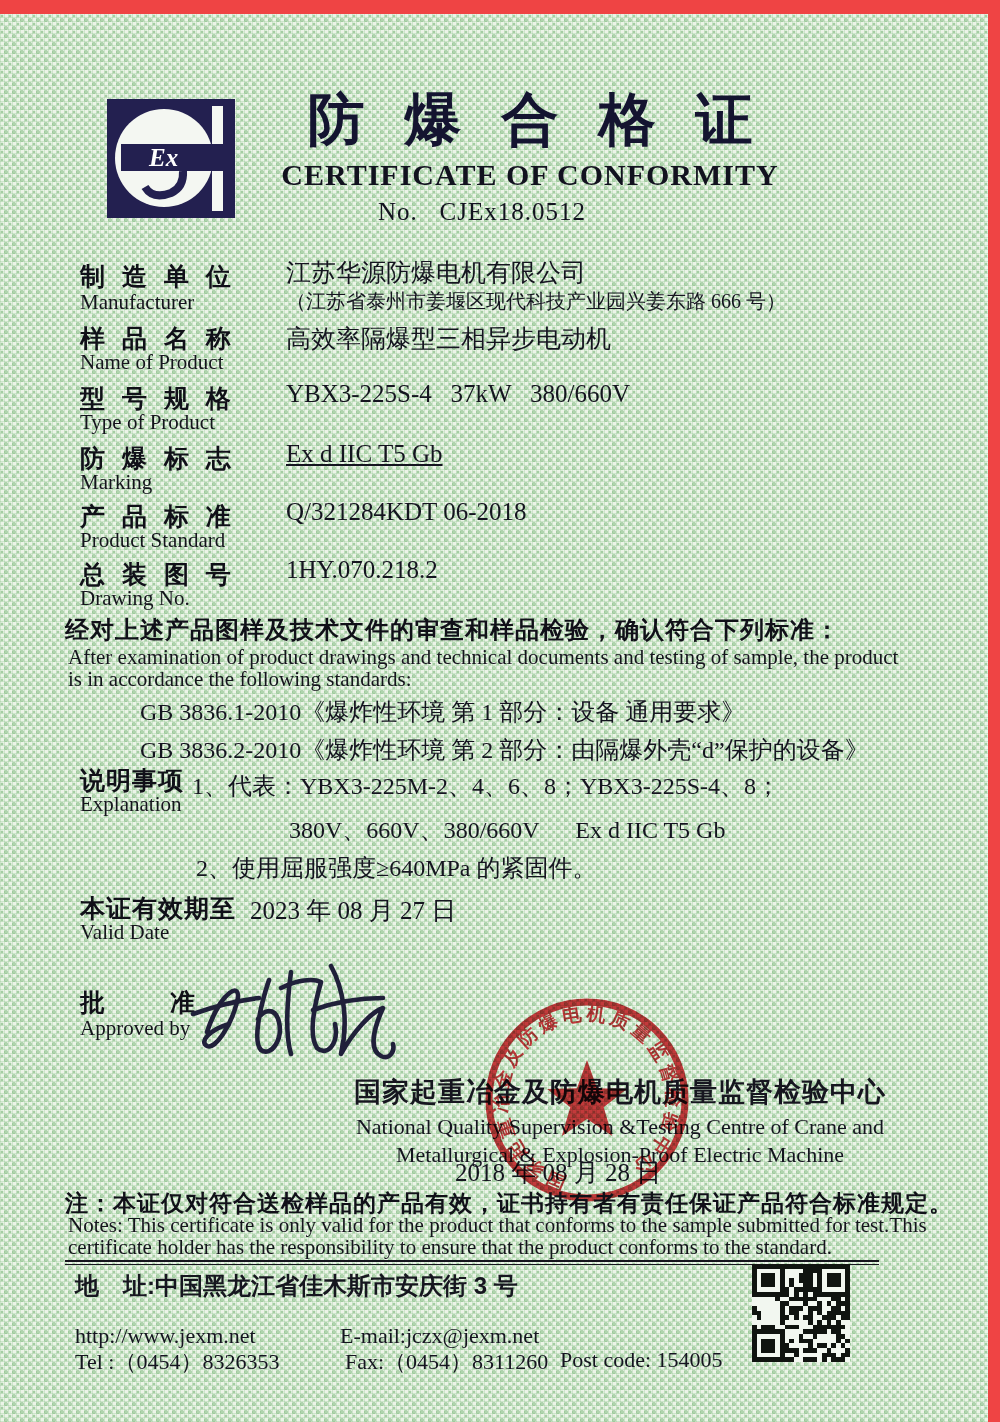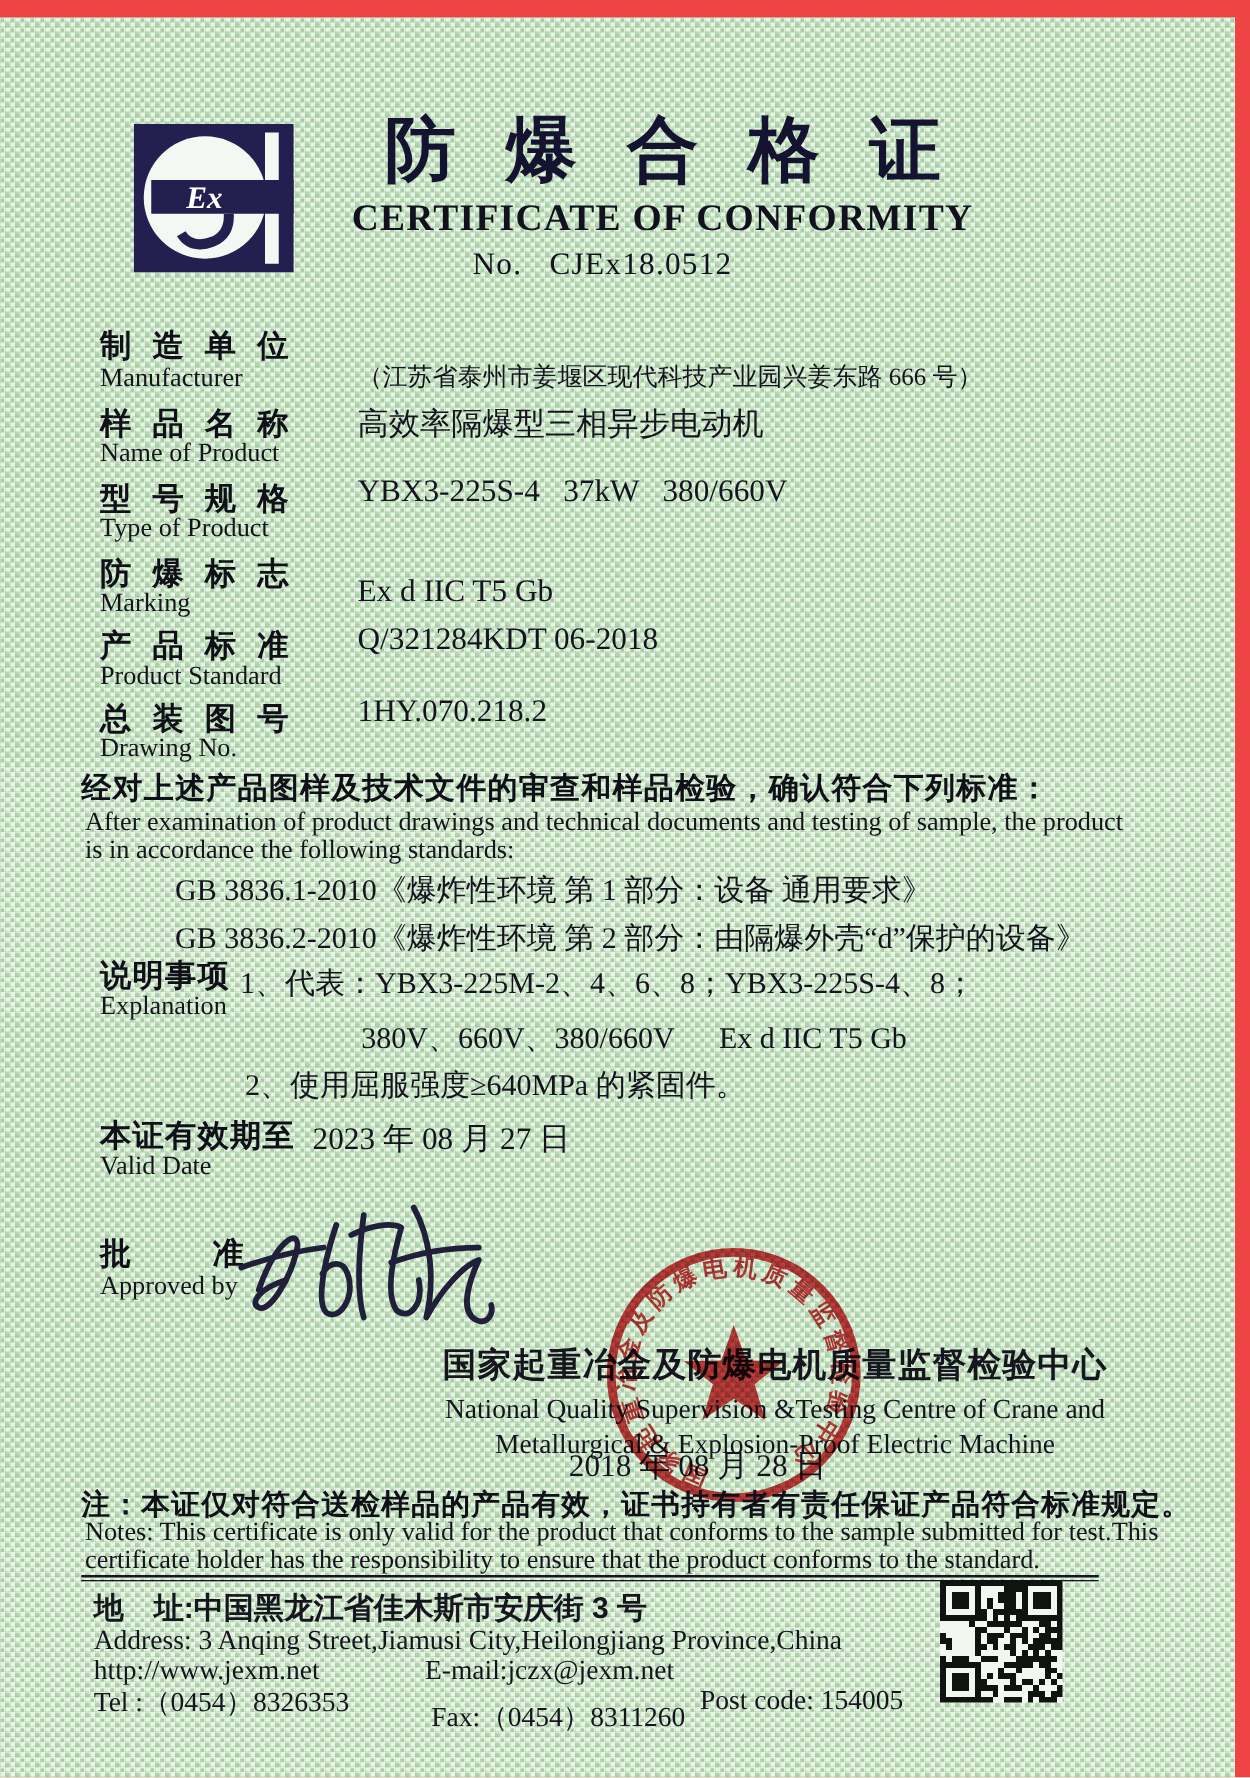--- a/index.html
+++ b/index.html
@@ -46,33 +46,34 @@
       <text x="42" y="67" fill="#ffffff" font-size="25" font-weight="bold" font-style="italic" font-family="Liberation Serif, serif">Ex</text>
     </svg>
   </div>
 
   <div class="abs title-cn" style="left:270px;top:82px;width:560px;">防爆合格证</div>
   <div class="abs title-en" style="left:250px;top:158px;width:560px;">CERTIFICATE OF CONFORMITY</div>
   <div class="abs cert-no" style="left:202px;top:198px;width:560px;">No.   CJEx18.0512</div>
 
   <div class="abs zh-label" style="left:80px;top:260px;">制 造 单 位</div>
   <div class="abs en-label" style="left:80px;top:290px;">Manufacturer</div>
+  <div class="abs value zh" style="left:286px;top:256px;">江苏华源防爆电机有限公司</div>
   <div class="abs value-sub zh" style="left:286px;top:288px;">（江苏省泰州市姜堰区现代科技产业园兴姜东路 666 号）</div>
 
   <div class="abs zh-label" style="left:80px;top:322px;">样 品 名 称</div>
   <div class="abs en-label" style="left:80px;top:350px;">Name of Product</div>
   <div class="abs value zh" style="left:286px;top:322px;">高效率隔爆型三相异步电动机</div>
 
   <div class="abs zh-label" style="left:80px;top:382px;">型 号 规 格</div>
   <div class="abs en-label" style="left:80px;top:410px;">Type of Product</div>
   <div class="abs value" style="left:286px;top:380px;white-space:pre;">YBX3-225S-4   37kW   380/660V</div>
 
   <div class="abs zh-label" style="left:80px;top:442px;">防 爆 标 志</div>
   <div class="abs en-label" style="left:80px;top:470px;">Marking</div>
-  <div class="abs value" style="left:286px;top:460px;">Ex d IIC T5 Gb</div>
+  <div class="abs value" style="left:286px;top:440px;text-decoration:underline;">Ex d IIC T5 Gb</div>
 
   <div class="abs zh-label" style="left:80px;top:500px;">产 品 标 准</div>
   <div class="abs en-label" style="left:80px;top:528px;">Product Standard</div>
   <div class="abs value" style="left:286px;top:498px;">Q/321284KDT 06-2018</div>
 
   <div class="abs zh-label" style="left:80px;top:558px;">总 装 图 号</div>
   <div class="abs en-label" style="left:80px;top:586px;">Drawing No.</div>
   <div class="abs value" style="left:286px;top:556px;">1HY.070.218.2</div>
 
   <div class="abs para-zh" style="left:65px;top:614px;">经对上述产品图样及技术文件的审查和样品检验，确认符合下列标准：</div>
@@ -125,25 +126,24 @@
     </svg>
   </div>
 
   <div class="abs para-zh" style="left:65px;top:1188px;font-size:23px;">注：本证仅对符合送检样品的产品有效，证书持有者有责任保证产品符合标准规定。</div>
   <div class="abs en-label" style="left:68px;top:1235px;">certificate holder has the responsibility to ensure that the product conforms to the standard.</div>
   <div class="abs en-label" style="left:68px;top:1213px;">Notes: This certificate is only valid for the product that conforms to the sample submitted for test.This</div>
 
   <div class="abs sep" style="left:65px;top:1260px;width:814px;"></div>
 
   <div class="abs zh" style="left:75px;top:1270px;font-weight:bold;font-size:24px;">地　址:中国黑龙江省佳木斯市安庆街 3 号</div>
-  <div class="abs serif" style="left:75px;top:1299px;font-size:22px;">Address: 3 Anqing Street,Jiamusi City,Heilongjiang Province,China</div>
   <div class="abs serif" style="left:75px;top:1323px;font-size:22px;">http://www.jexm.net</div>
   <div class="abs serif" style="left:340px;top:1323px;font-size:22px;">E-mail:jczx@jexm.net</div>
   <div class="abs serif" style="left:75px;top:1347px;font-size:22px;">Tel :（0454）8326353</div>
-  <div class="abs serif" style="left:345px;top:1347px;font-size:22px;margin-top:12px;">Fax:（0454）8311260</div>
+  <div class="abs serif" style="left:345px;top:1347px;font-size:22px;">Fax:（0454）8311260</div>
   <div class="abs serif" style="left:560px;top:1347px;font-size:22px;">Post code: 154005</div>
 
   <div class="abs" style="left:752px;top:1264px;"><svg width="98" height="98" viewBox="0 0 98 98" shape-rendering="crispEdges">
         <rect width="98" height="98" fill="#f2f7f0"></rect>
         <rect x="0" y="0" width="4.666666666666667" height="4.666666666666667" fill="#101410"></rect>
         <rect x="4.666666666666667" y="0" width="4.666666666666667" height="4.666666666666667" fill="#101410"></rect>
         <rect x="9.333333333333334" y="0" width="4.666666666666667" height="4.666666666666667" fill="#101410"></rect>
         <rect x="14" y="0" width="4.666666666666667" height="4.666666666666667" fill="#101410"></rect>
         <rect x="18.666666666666668" y="0" width="4.666666666666667" height="4.666666666666667" fill="#101410"></rect>
         <rect x="23.333333333333336" y="0" width="4.666666666666667" height="4.666666666666667" fill="#101410"></rect>

